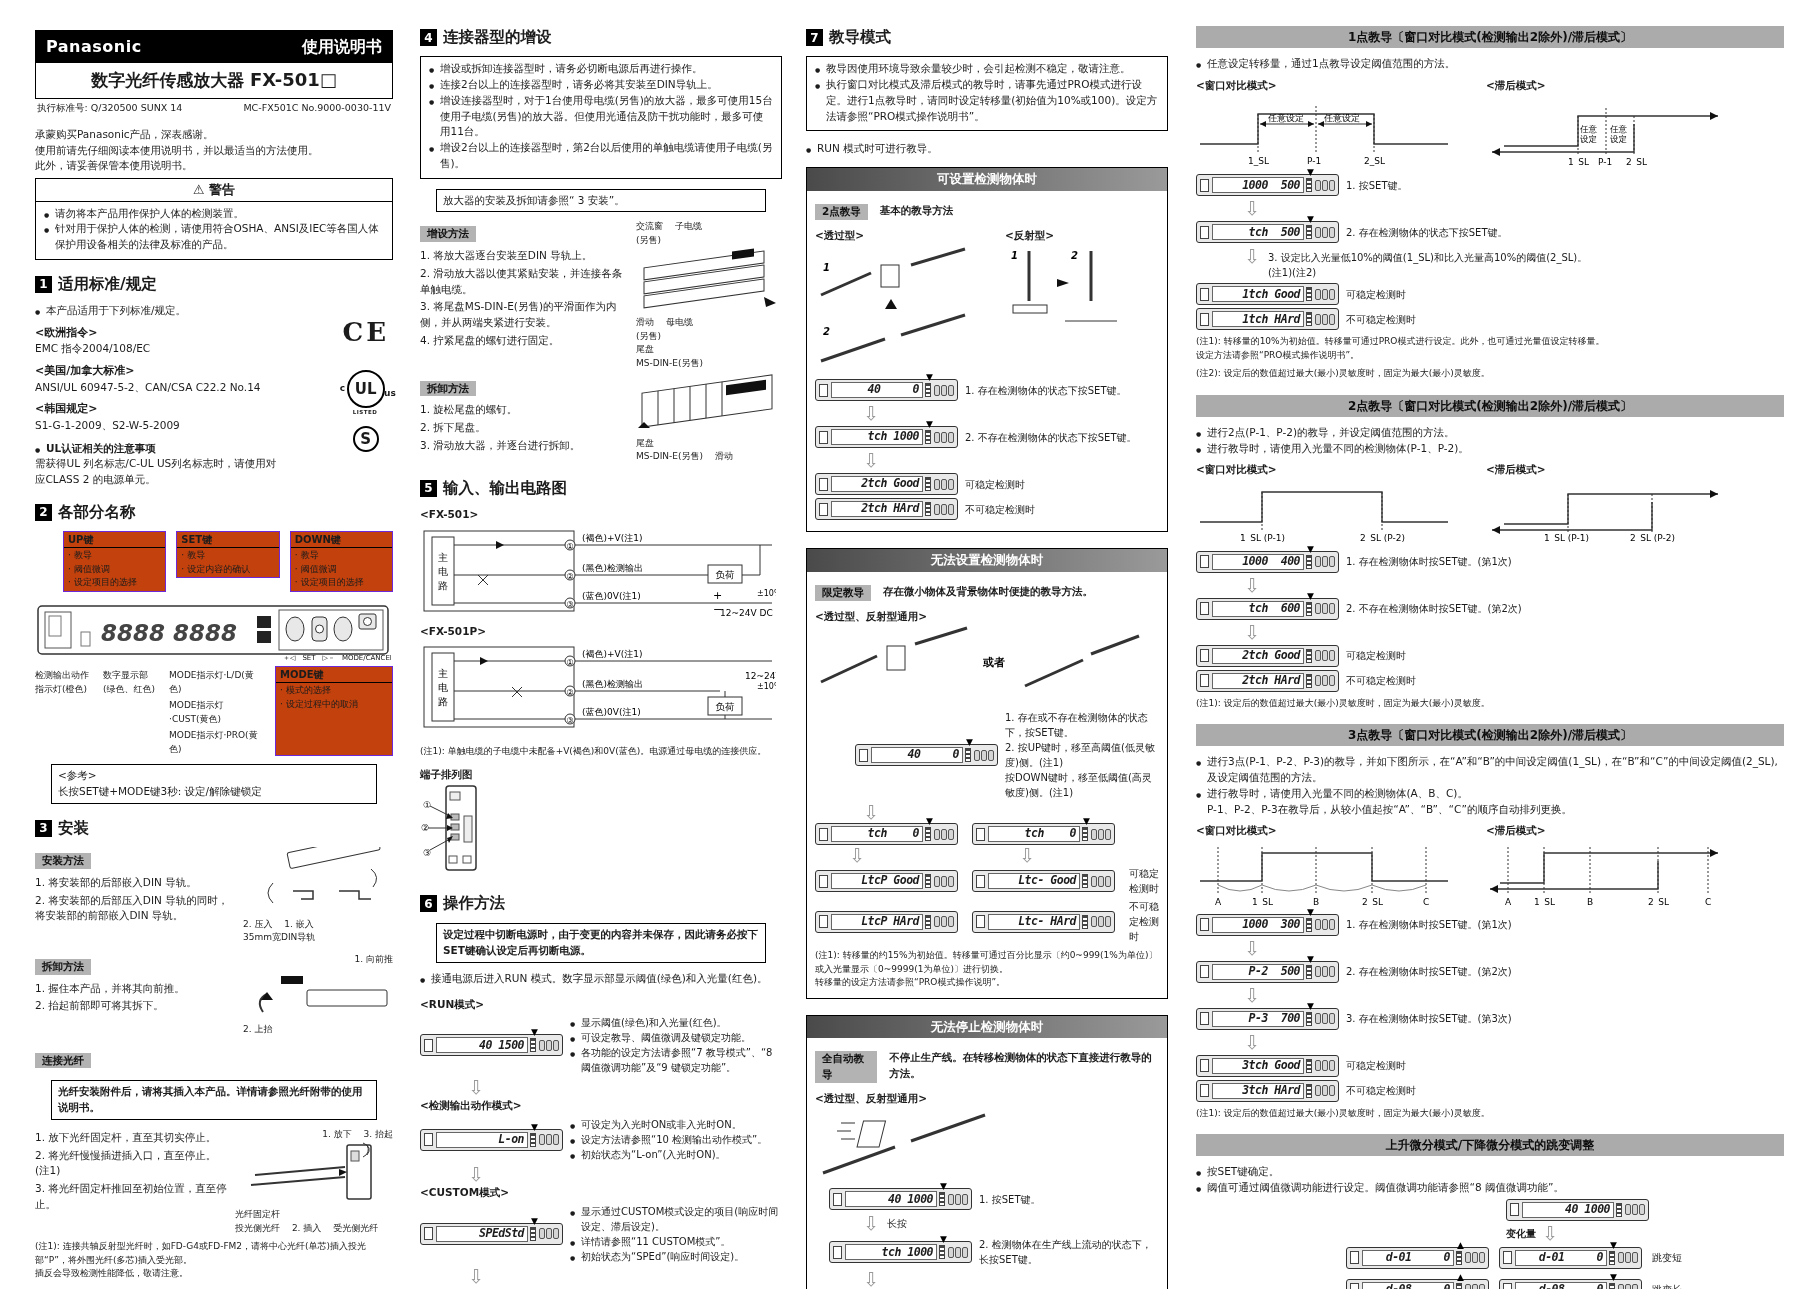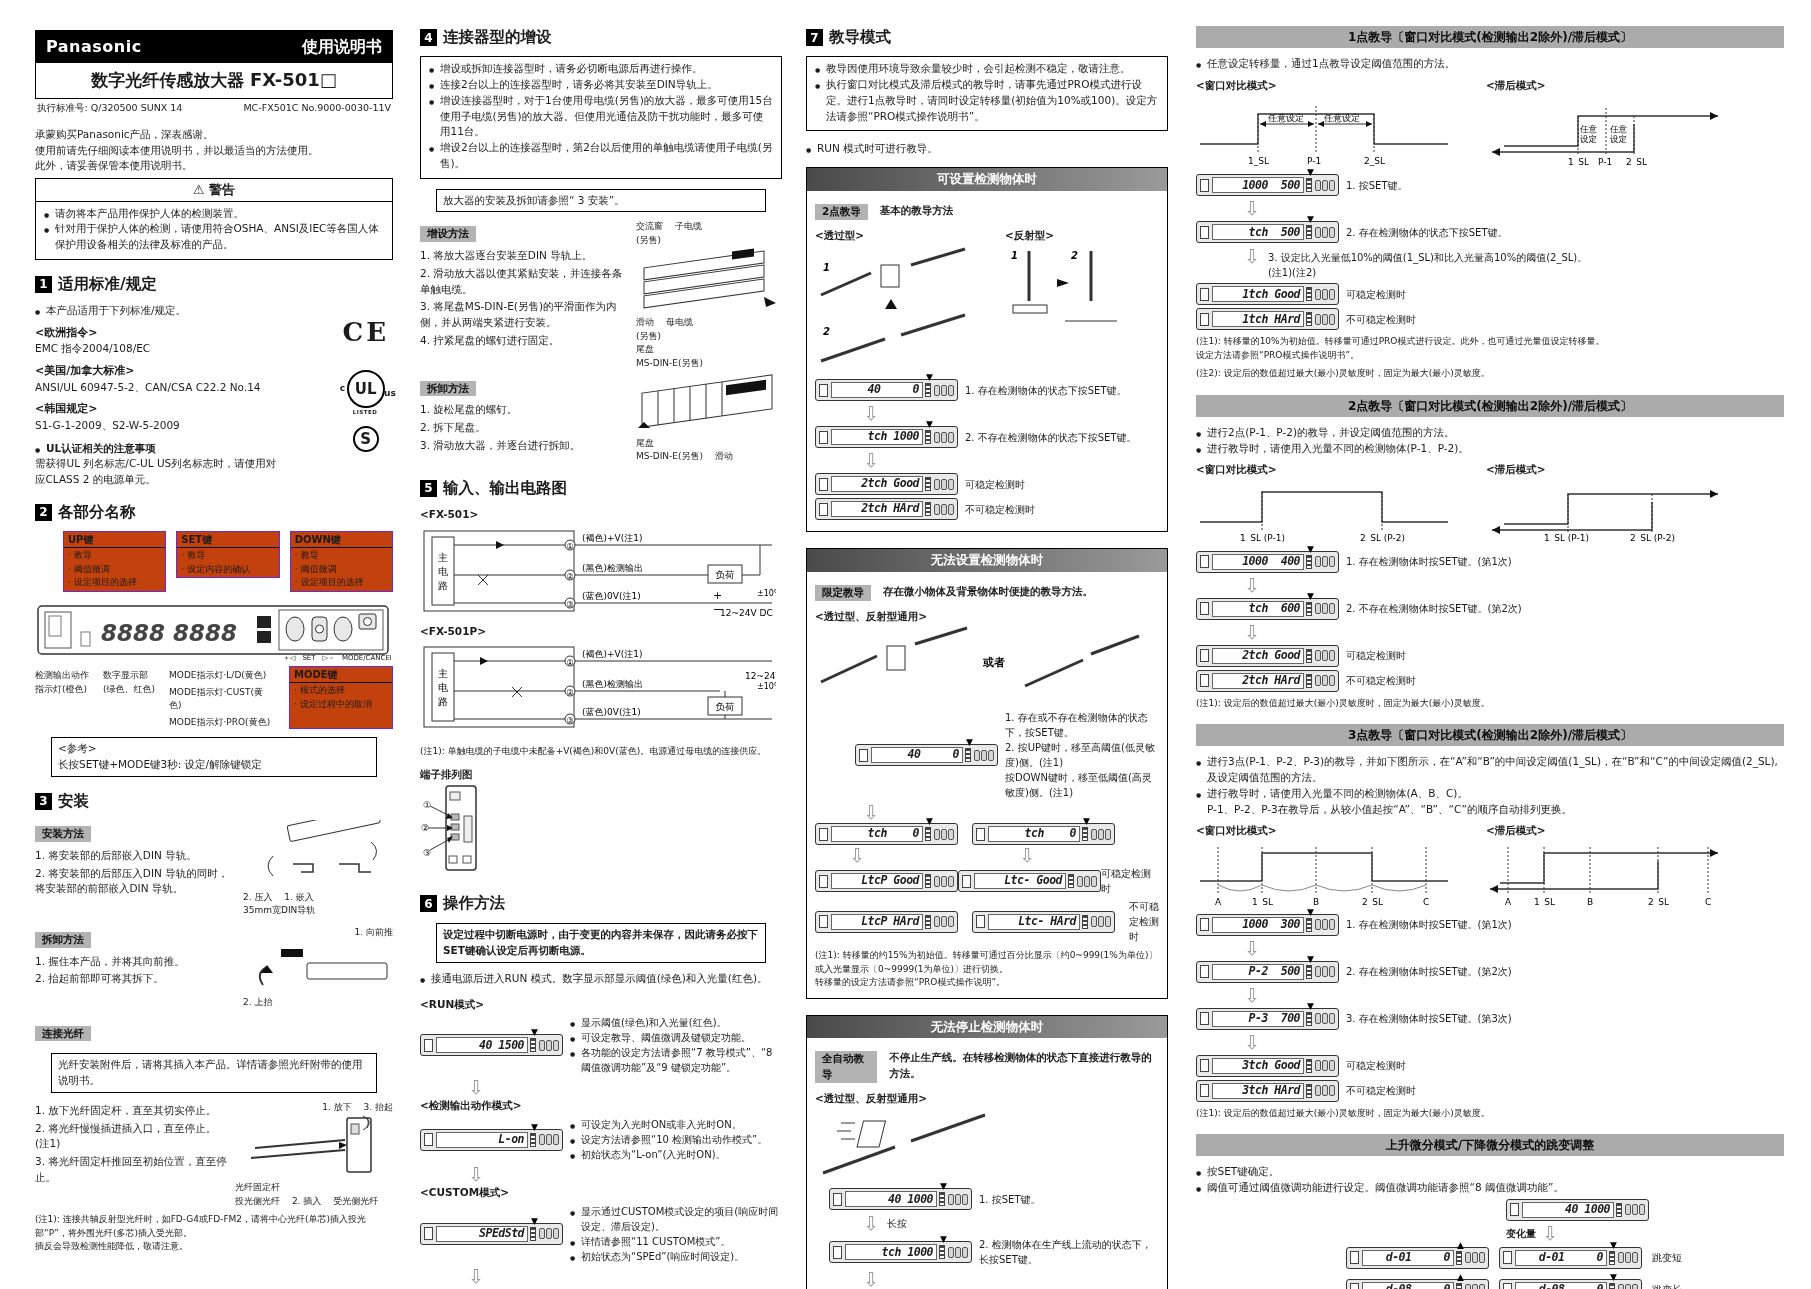--- a/index.html
+++ b/index.html
@@ -208,21 +208,21 @@
   <div style="display:flex; gap:14px;">
     <div class="devlabels pre u">检测输出动作
 指示灯(橙色)</div>
     <div class="devlabels pre u">数字显示部
 (绿色、红色)</div>
     <div style="flex:1;">
       <div class="devlabels u">MODE指示灯·L/D(黄色)</div>
       <div class="devlabels u">MODE指示灯·CUST(黄色)</div>
       <div class="devlabels u">MODE指示灯·PRO(黄色)</div>
     </div>
-    <div class="callout" style="width:104px;">
+    <div class="callout" style="width:118px;">
       <div class="ct">MODE键</div>
       <ul>
         <li>模式的选择</li>
         <li>设定过程中的取消</li>
       </ul>
     </div>
   </div>
 
   <div class="refbox">
     <div>&lt;参考&gt;</div>
@@ -274,21 +274,21 @@
         <rect x="64" y="24" width="80" height="16" rx="2" fill="#fff" stroke="#333"></rect>
         <path d="M20 46 q-8 -12 4 -18" fill="none" stroke="#333" stroke-width="2"></path>
         <polygon points="24,26 18,34 30,34" fill="#111"></polygon>
       </svg>
       <div class="figlbl">2. 上抬</div>
     </div>
   </div>
 
   <div style="margin-top:10px;">
     <span class="gtag">连接光纤</span>
-    <div class="refbox" style="font-weight:normal;">光纤安装附件后，请将其插入本产品。详情请参照光纤附带的使用说明书。</div>
+    <div class="refbox" style="font-weight:bold;">光纤安装附件后，请将其插入本产品。详情请参照光纤附带的使用说明书。</div>
   </div>
   <div class="flexrow">
     <div class="txt steps">
       <div>1. 放下光纤固定杆，直至其切实停止。</div>
       <div>2. 将光纤慢慢插进插入口，直至停止。(注1)</div>
       <div>3. 将光纤固定杆推回至初始位置，直至停止。</div>
     </div>
     <div class="figbox" style="width:158px;">
       <div class="figlbl" style="text-align:right;">
         <span>1. 放下</span>　
@@ -721,21 +721,21 @@
             <i></i>
             <i></i>
           </span>
         <span class="press">▼</span>
       </span>
     </div>
     <div style="display:flex; gap:120px;">
       <div class="darr small">⇩</div>
       <div class="darr small">⇩</div>
     </div>
-    <div style="display:flex; align-items:center;">
+    <div style="display:flex; gap:14px; align-items:center;">
       <span class="lcd">
         <span class="tab"></span>
           <span class="scr">LtcP Good</span>
           <span class="bars"></span>
           <span class="btns">
             <i></i>
             <i></i>
             <i></i>
           </span>
       </span>

